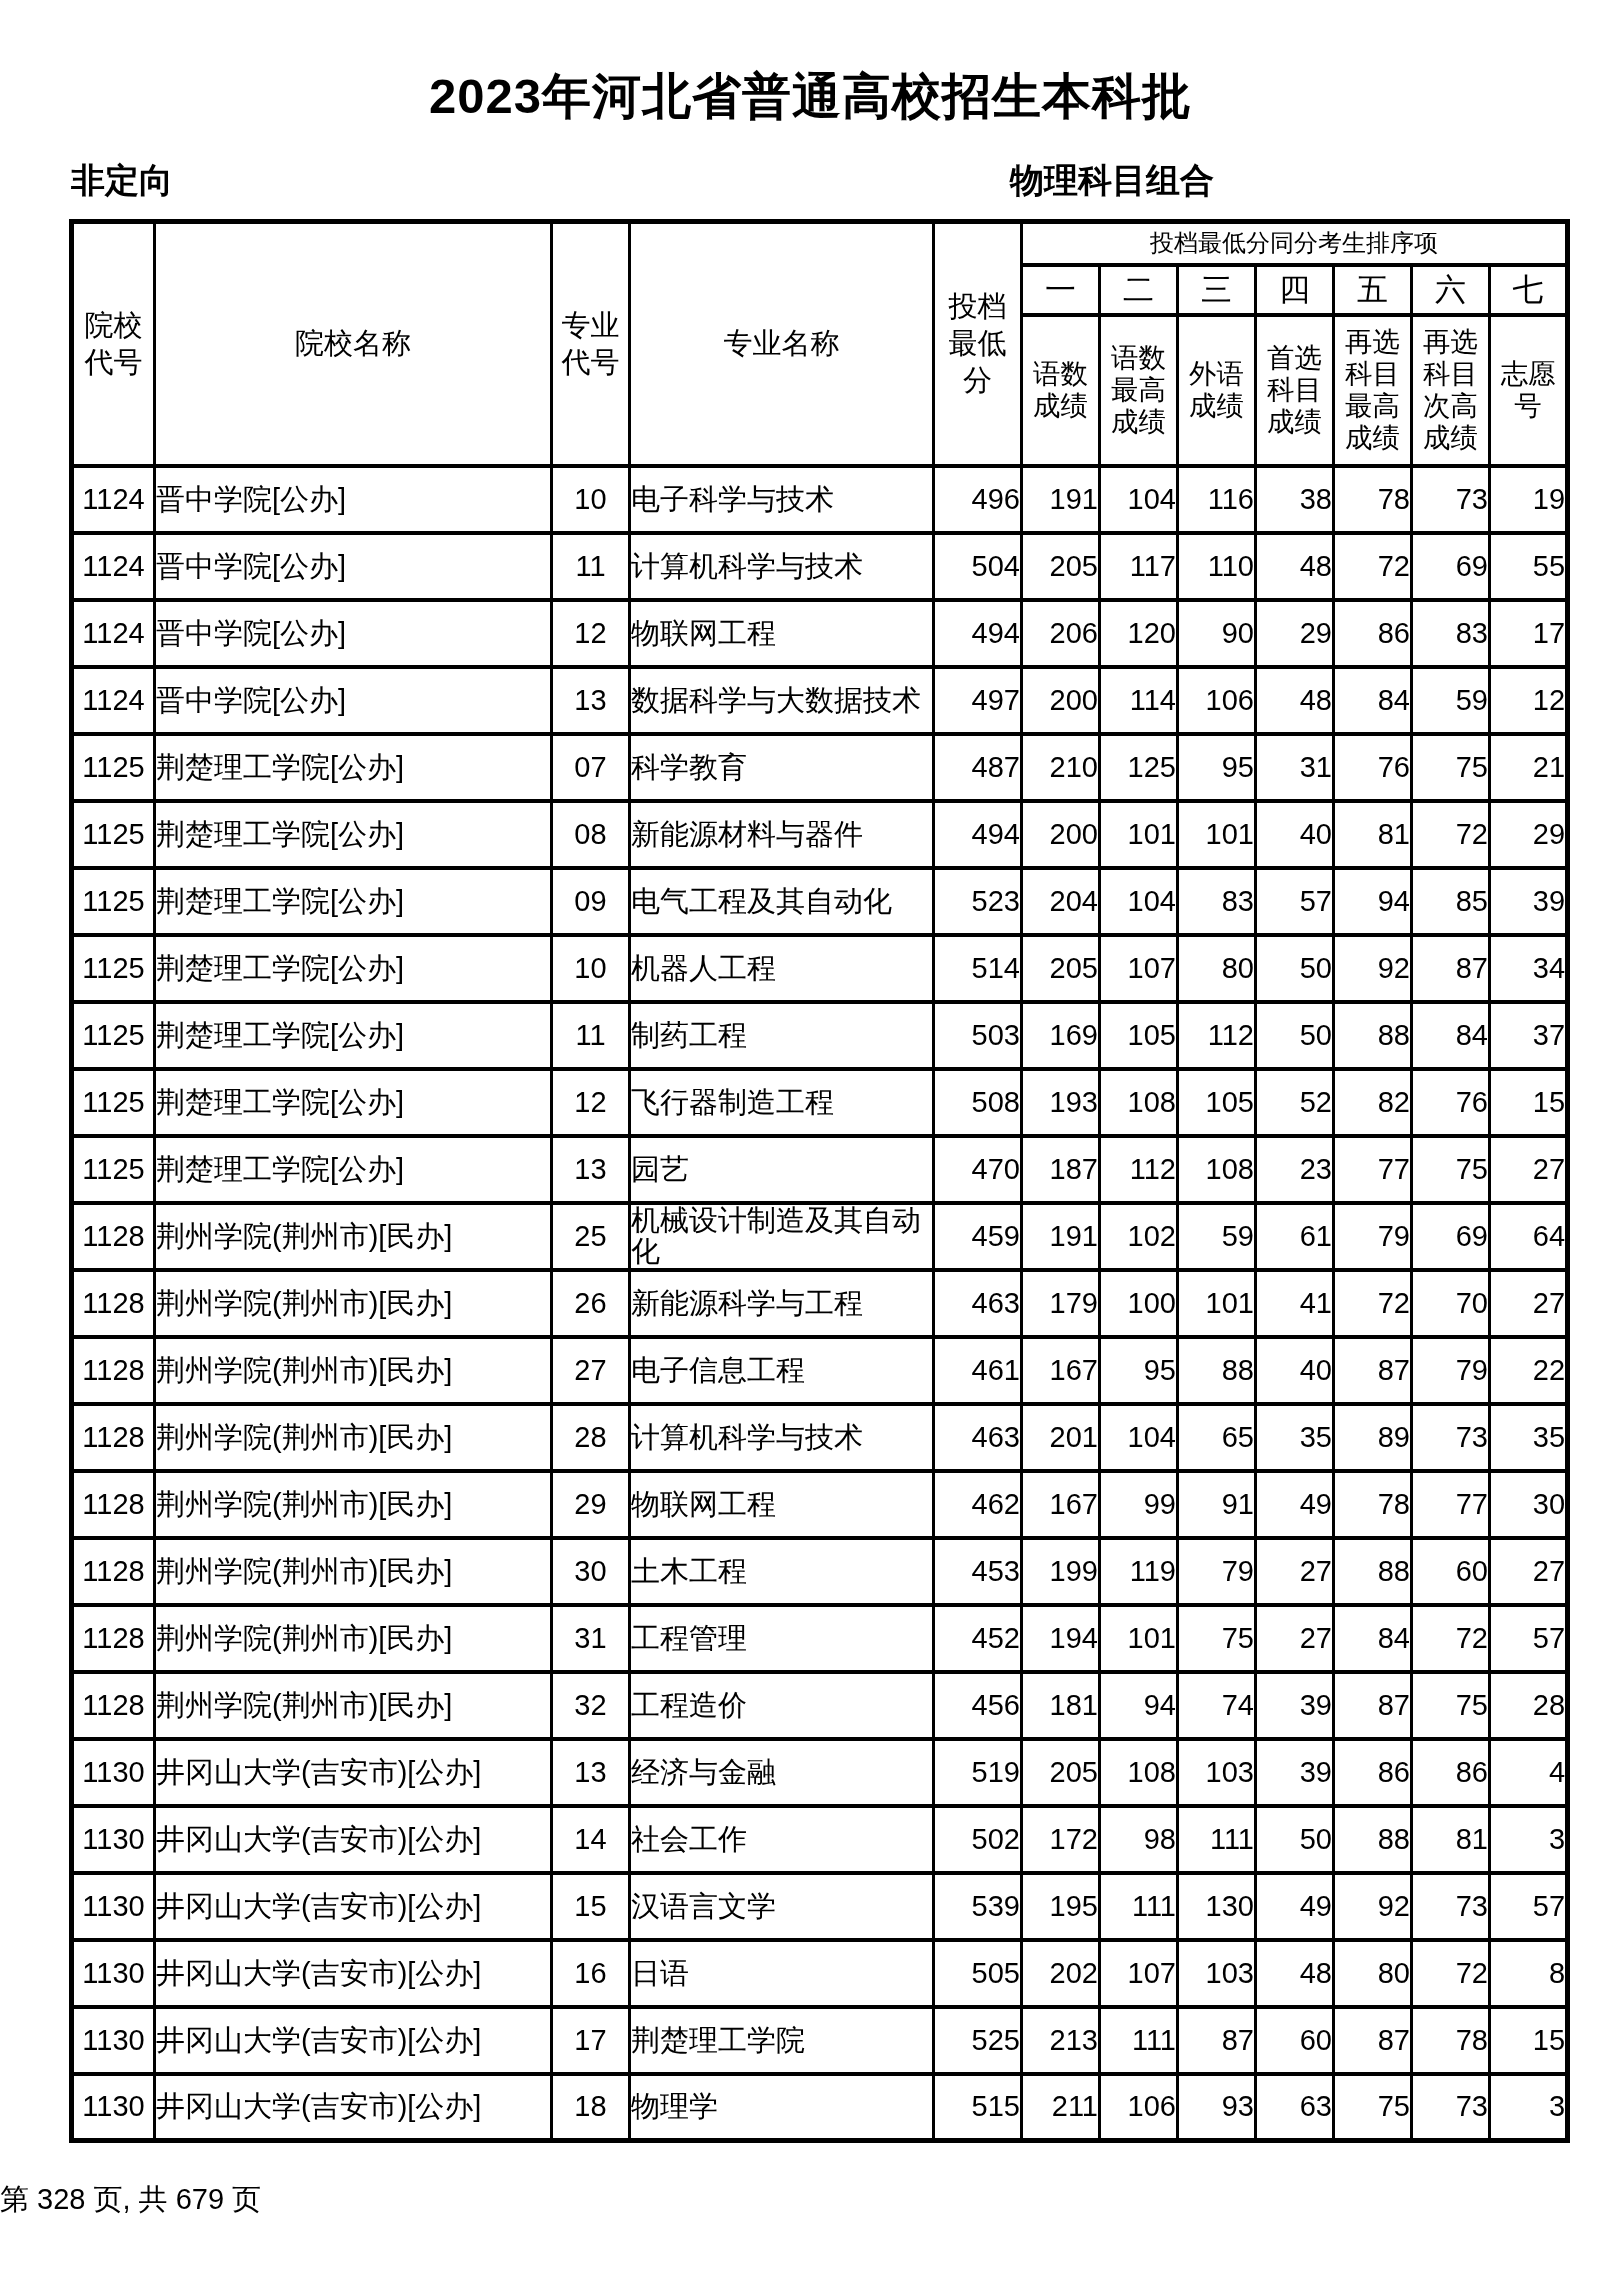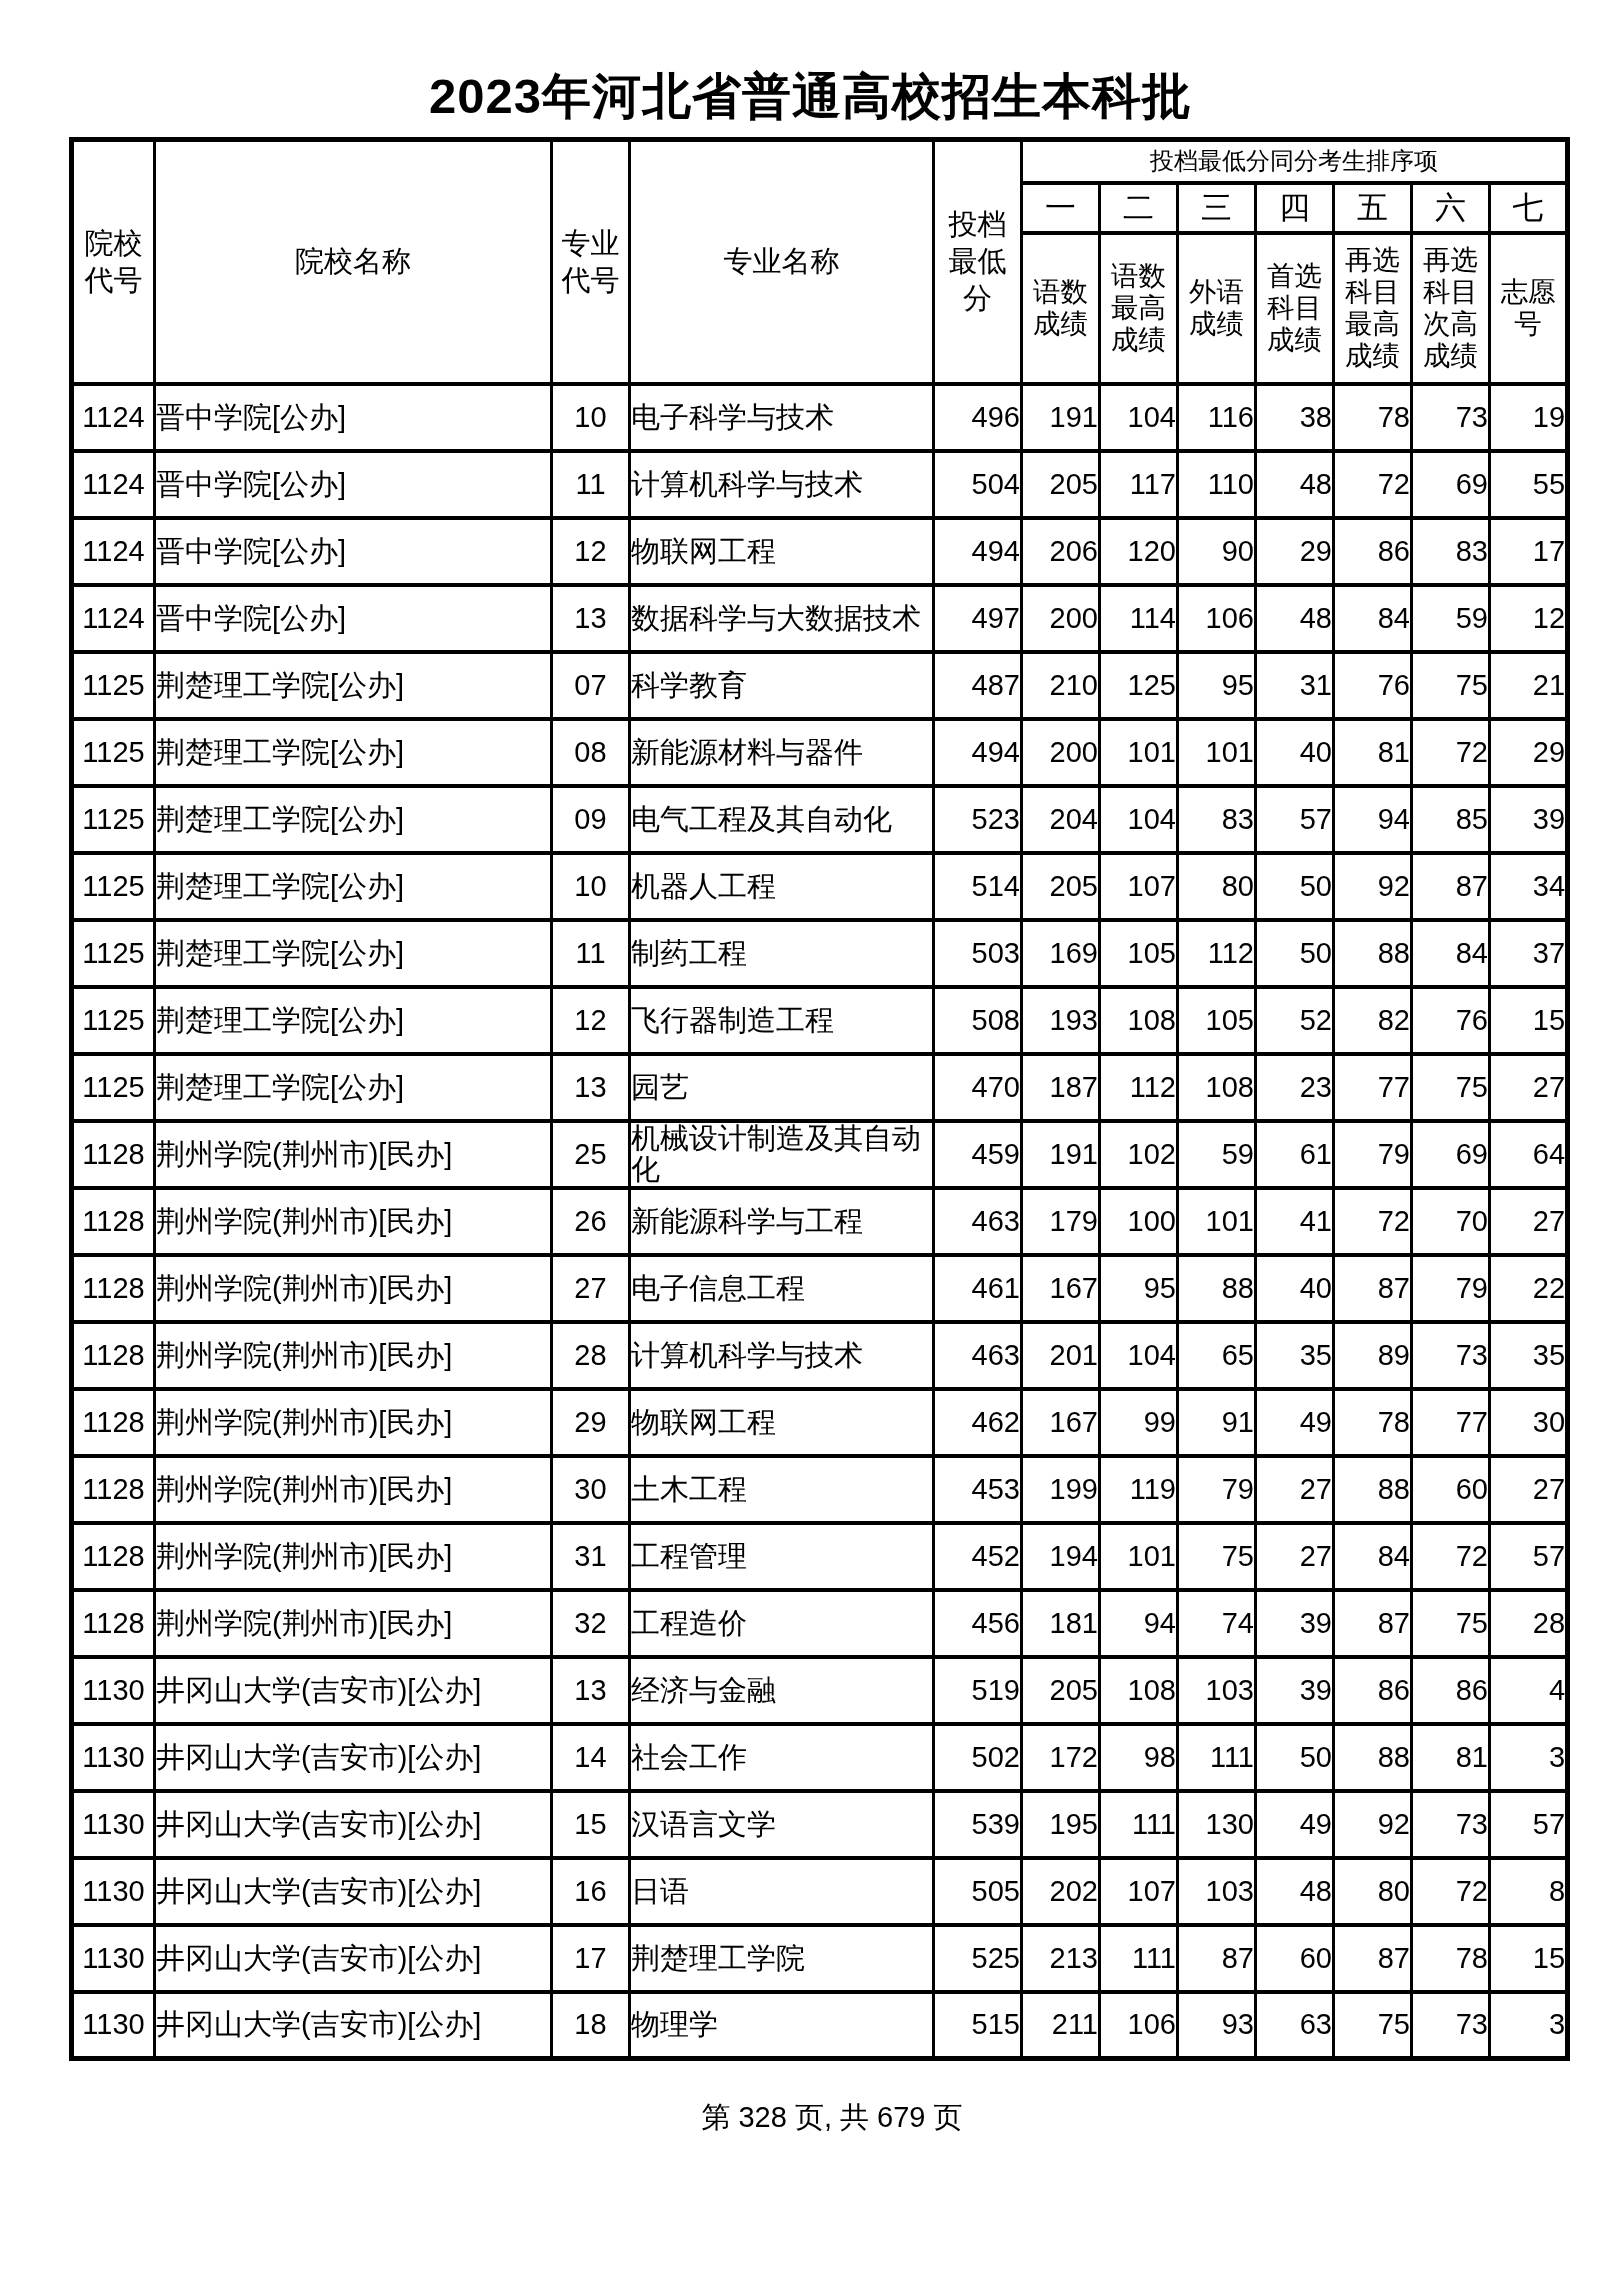--- a/index.html
+++ b/index.html
@@ -64,32 +64,35 @@
   
   tbody tr { height:67px; }
   tbody td { font-size:29px; line-height:31px; vertical-align:middle; }
   td.c-code { text-align:center; }
   td.c-name { text-align:left; padding-left:5.9px;margin-left:35px; }
   td.m-code { text-align:center; }
   td.m-name { text-align:left; padding-left:5.9px; }
   td.num { text-align:right; padding-right:7.8px; }
   .footer {
     margin-top:37px;
-    text-align:center;
+    text-align:left;
     font-size:29px;
-    margin-left:43px;
   }
 </style>
 </head>
 <body>
 
 <div class="page">
 
   <div class="title title-1">2023年河北省普通高校招生本科批</div>
 
+  <div class="labels-row">
+    <span class="label-left">非定向</span>
+    <span class="label-right">物理科目组合</span>
+  </div>
 
   <table class="grid">
     <colgroup>
       <col style="width:83px">
         <col style="width:397px">
         <col style="width:78px">
         <col style="width:304px">
       <col style="width:88px">
         <col style="width:78px">
         <col style="width:78px">

